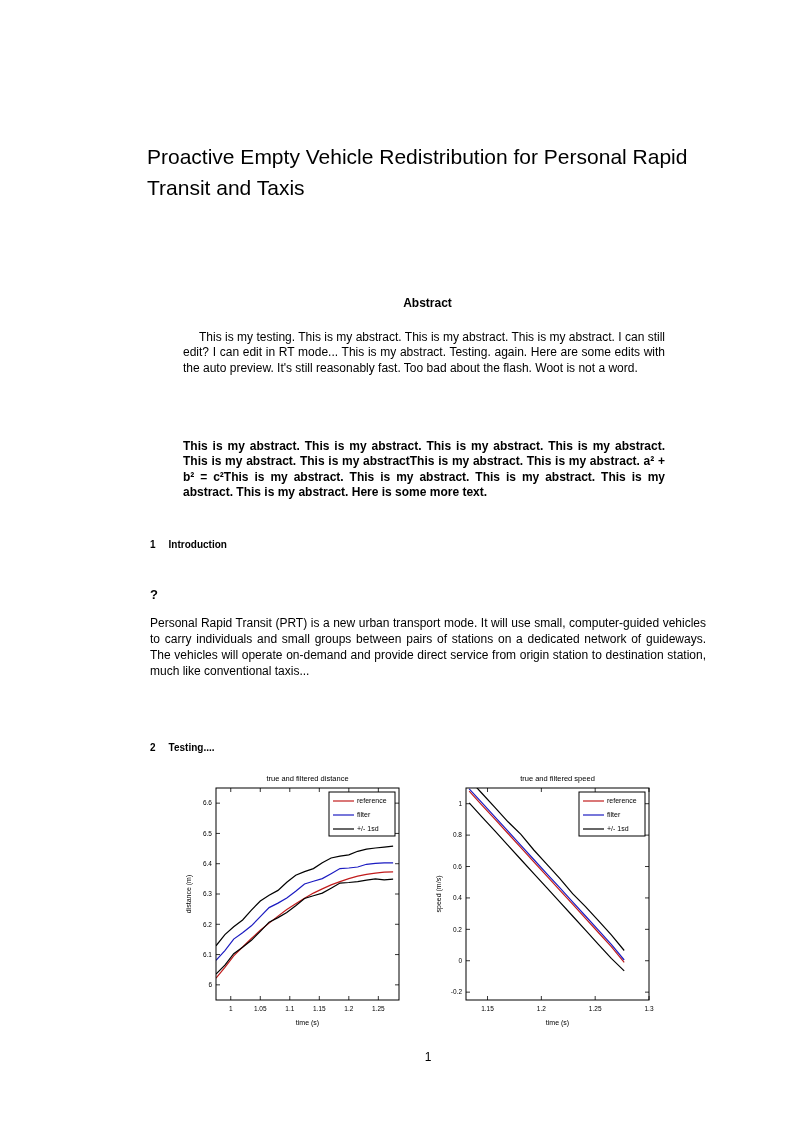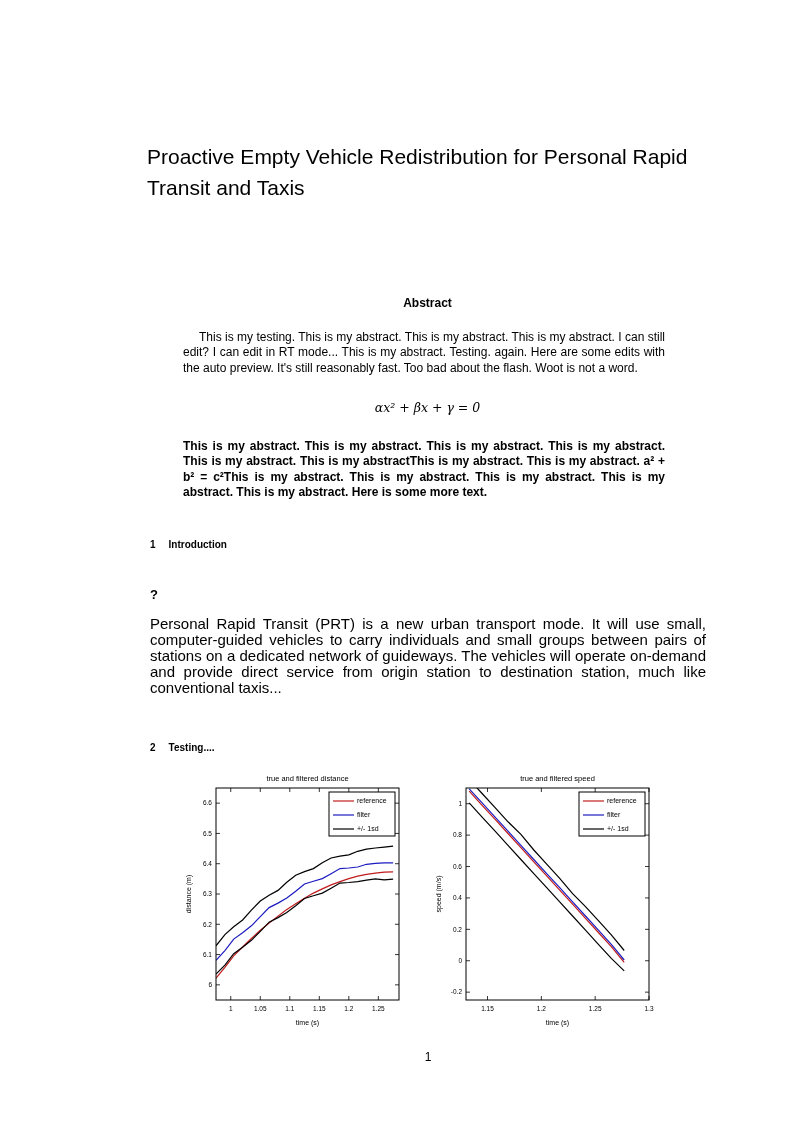--- a/index.html
+++ b/index.html
@@ -29,21 +29,21 @@
     position:absolute; left:150px; font-size:10px; font-weight:bold;
   }
   .sec-head .sec-title { margin-left:13px; }
   .sec1 { top:539px; }
   .sec2 { top:720px;margin-top:22px; }
   .qmark {
     position:absolute; top:587px; left:150px; font-size:13px; font-weight:bold;
   }
   .body-p {
     position:absolute; top:616px; left:150px; width:556px; margin:0;
-    font-size:15px; line-height:15.9px; text-align:justify;
+    font-size:12px; line-height:15.9px; text-align:justify;
   }
   .figure { position:absolute; top:772px; left:145px; width:556px; height:262px; }
   .chart { position:absolute; top:0; }
   .chart text { font-family:"Liberation Sans", sans-serif; fill:#000; }
   .chart-left  { left:38px; }
   .chart-right { left:288px; }
   .page-number {
     position:absolute; top:1050px; left:150px; width:556px;
     text-align:center; font-size:12px;
   }
@@ -52,21 +52,20 @@
 <body>
 
 <div class="page">
 
   <h1 class="title">Proactive Empty Vehicle Redistribution for Personal Rapid Transit and Taxis</h1>
 
   <div class="abs-head">Abstract</div>
 
   <p class="abs-p abs-p1">This is my testing. This is my abstract. This is my abstract. This is my abstract. I can still edit? I can edit in RT mode... This is my abstract. Testing. again. Here are some edits with the auto preview. It's still reasonably fast. Too bad about the flash. Woot is not a word.</p>
 
-  <div class="equation">αx² + βx + γ = 0</div>
 
   <p class="abs-p abs-p2">This is my abstract. This is my abstract. This is my abstract. This is my abstract. This is my abstract. This is my abstractThis is my abstract. This is my abstract. a² + b² = c²This is my abstract. This is my abstract. This is my abstract. This is my abstract. This is my abstract. Here is some more text.</p>
 
   <div class="sec-head sec1">
     <span>1</span><span class="sec-title">Introduction</span>
   </div>
 
   <div class="qmark">?</div>
 
   <p class="body-p">Personal Rapid Transit (PRT) is a new urban transport mode. It will use small, computer-guided vehicles to carry individuals and small groups between pairs of stations on a dedicated network of guideways. The vehicles will operate on-demand and provide direct service from origin station to destination station, much like conventional taxis...</p>

